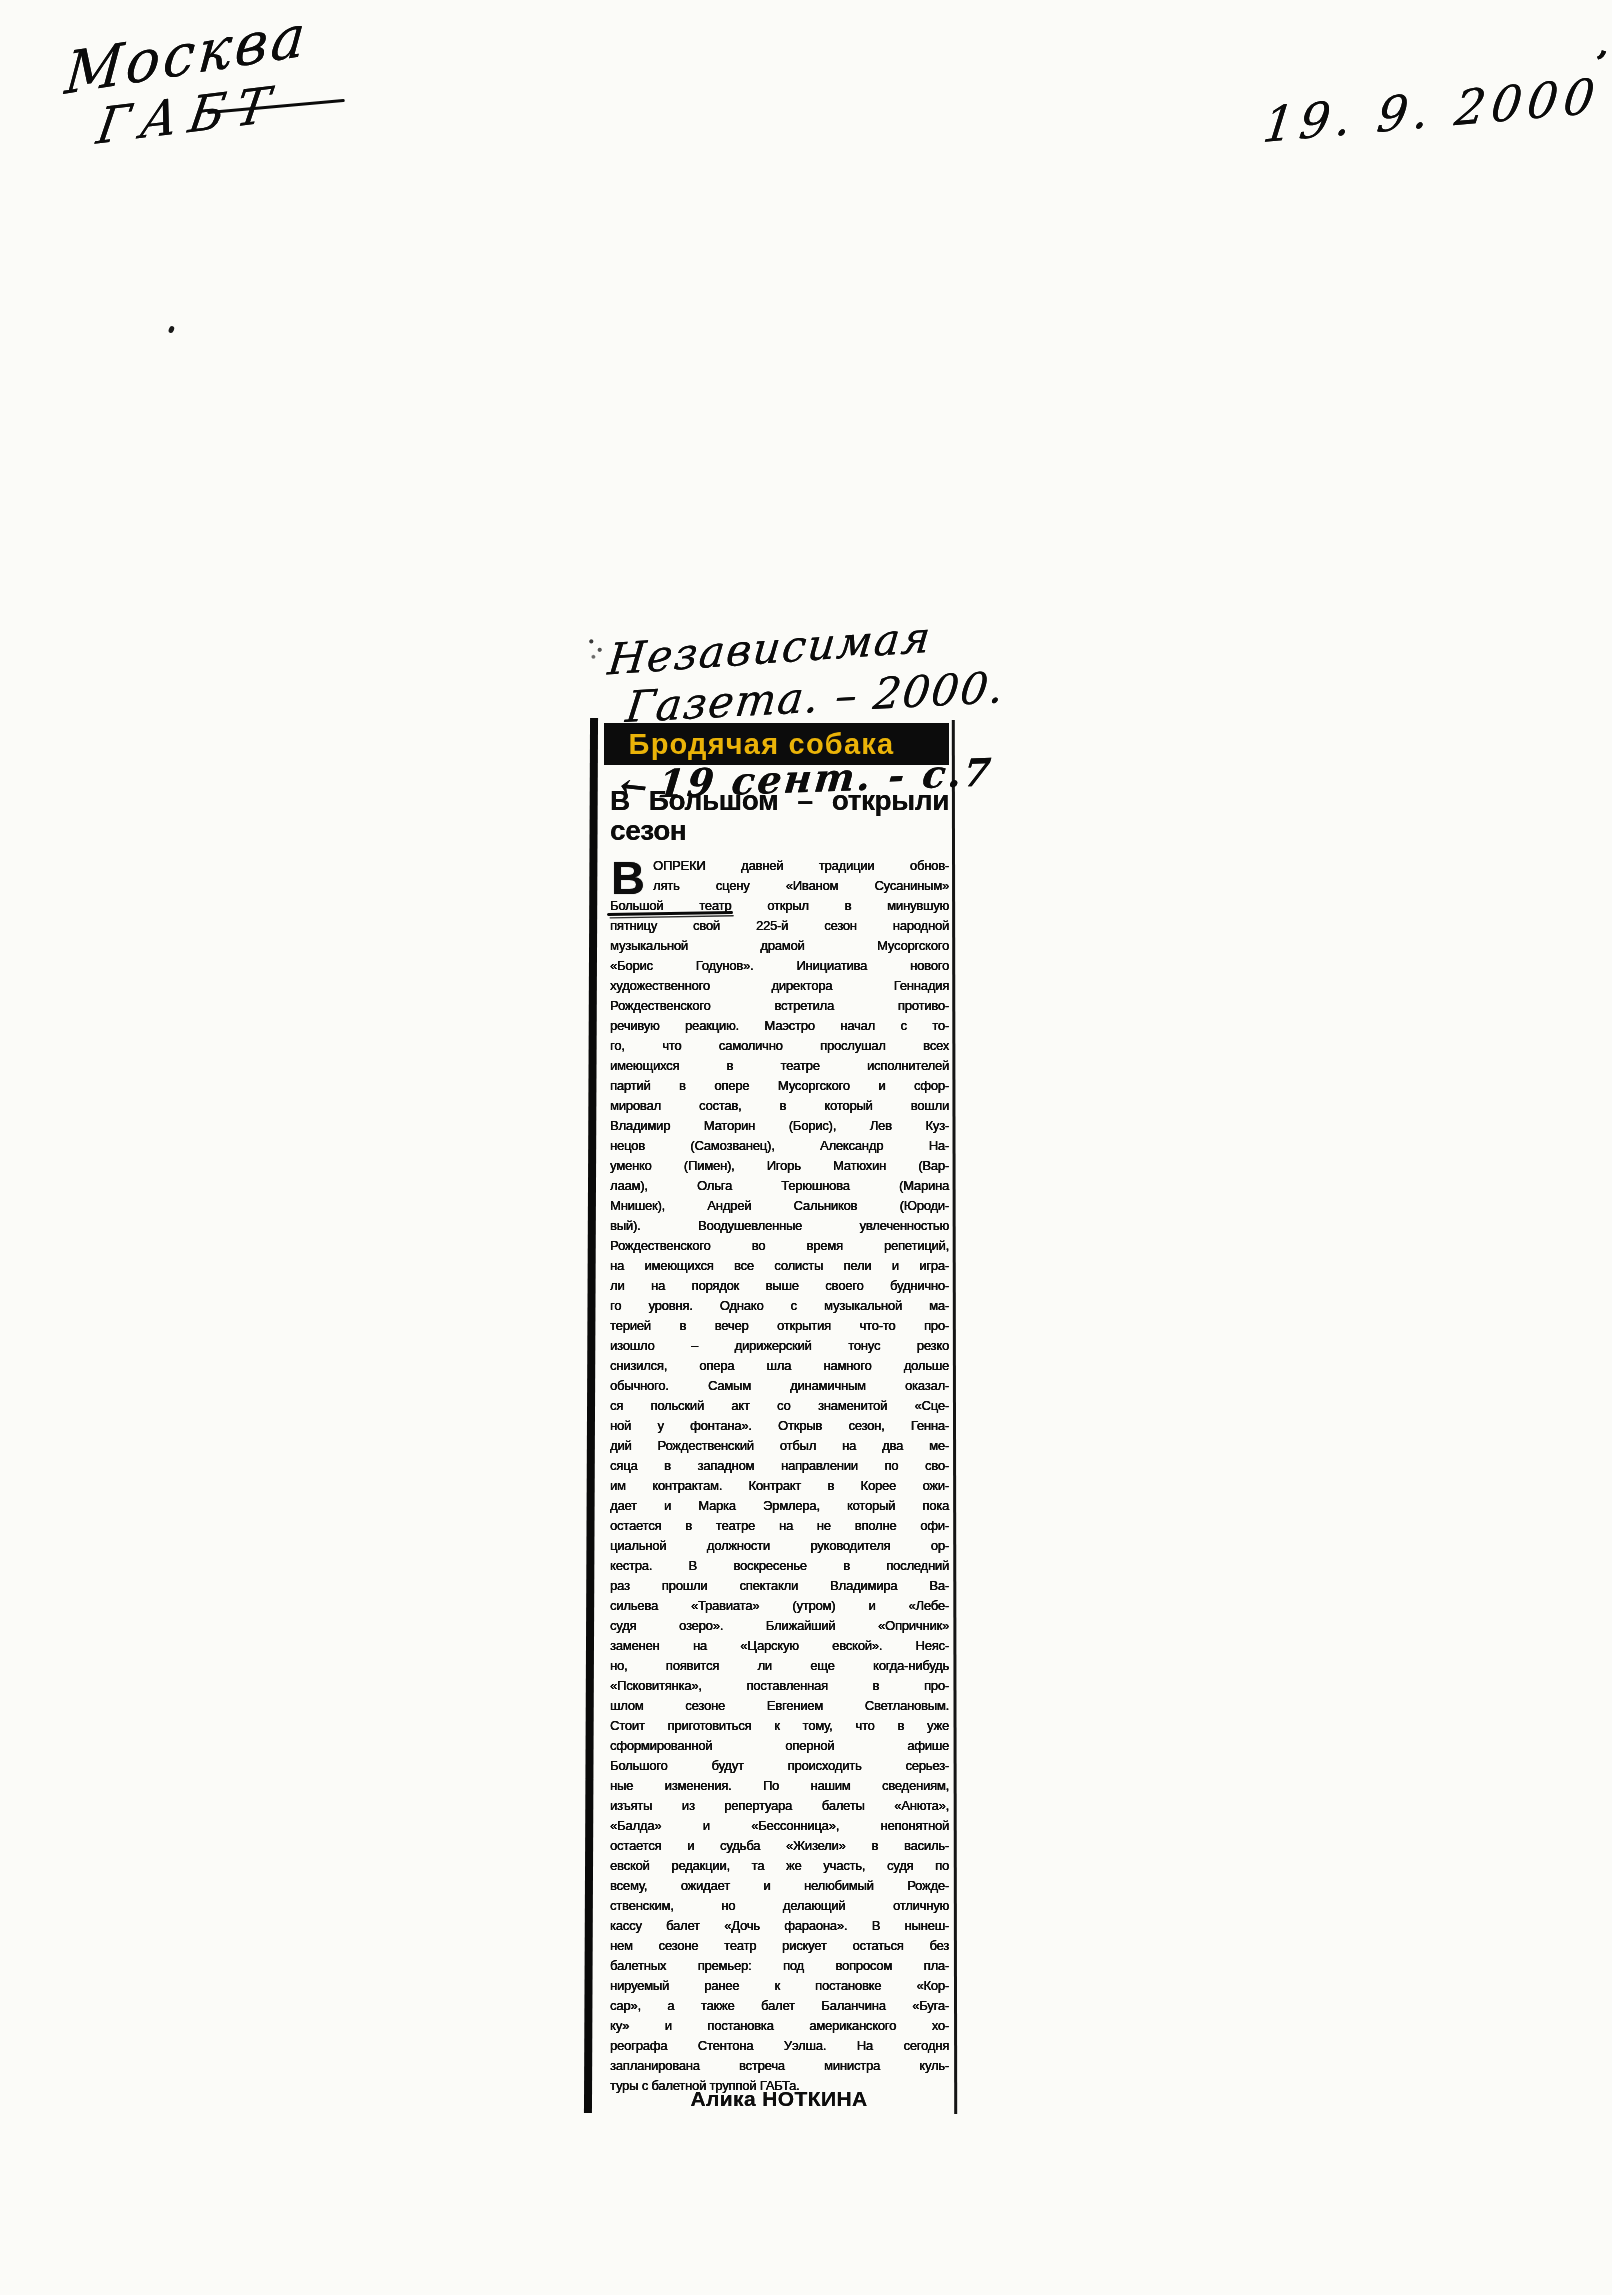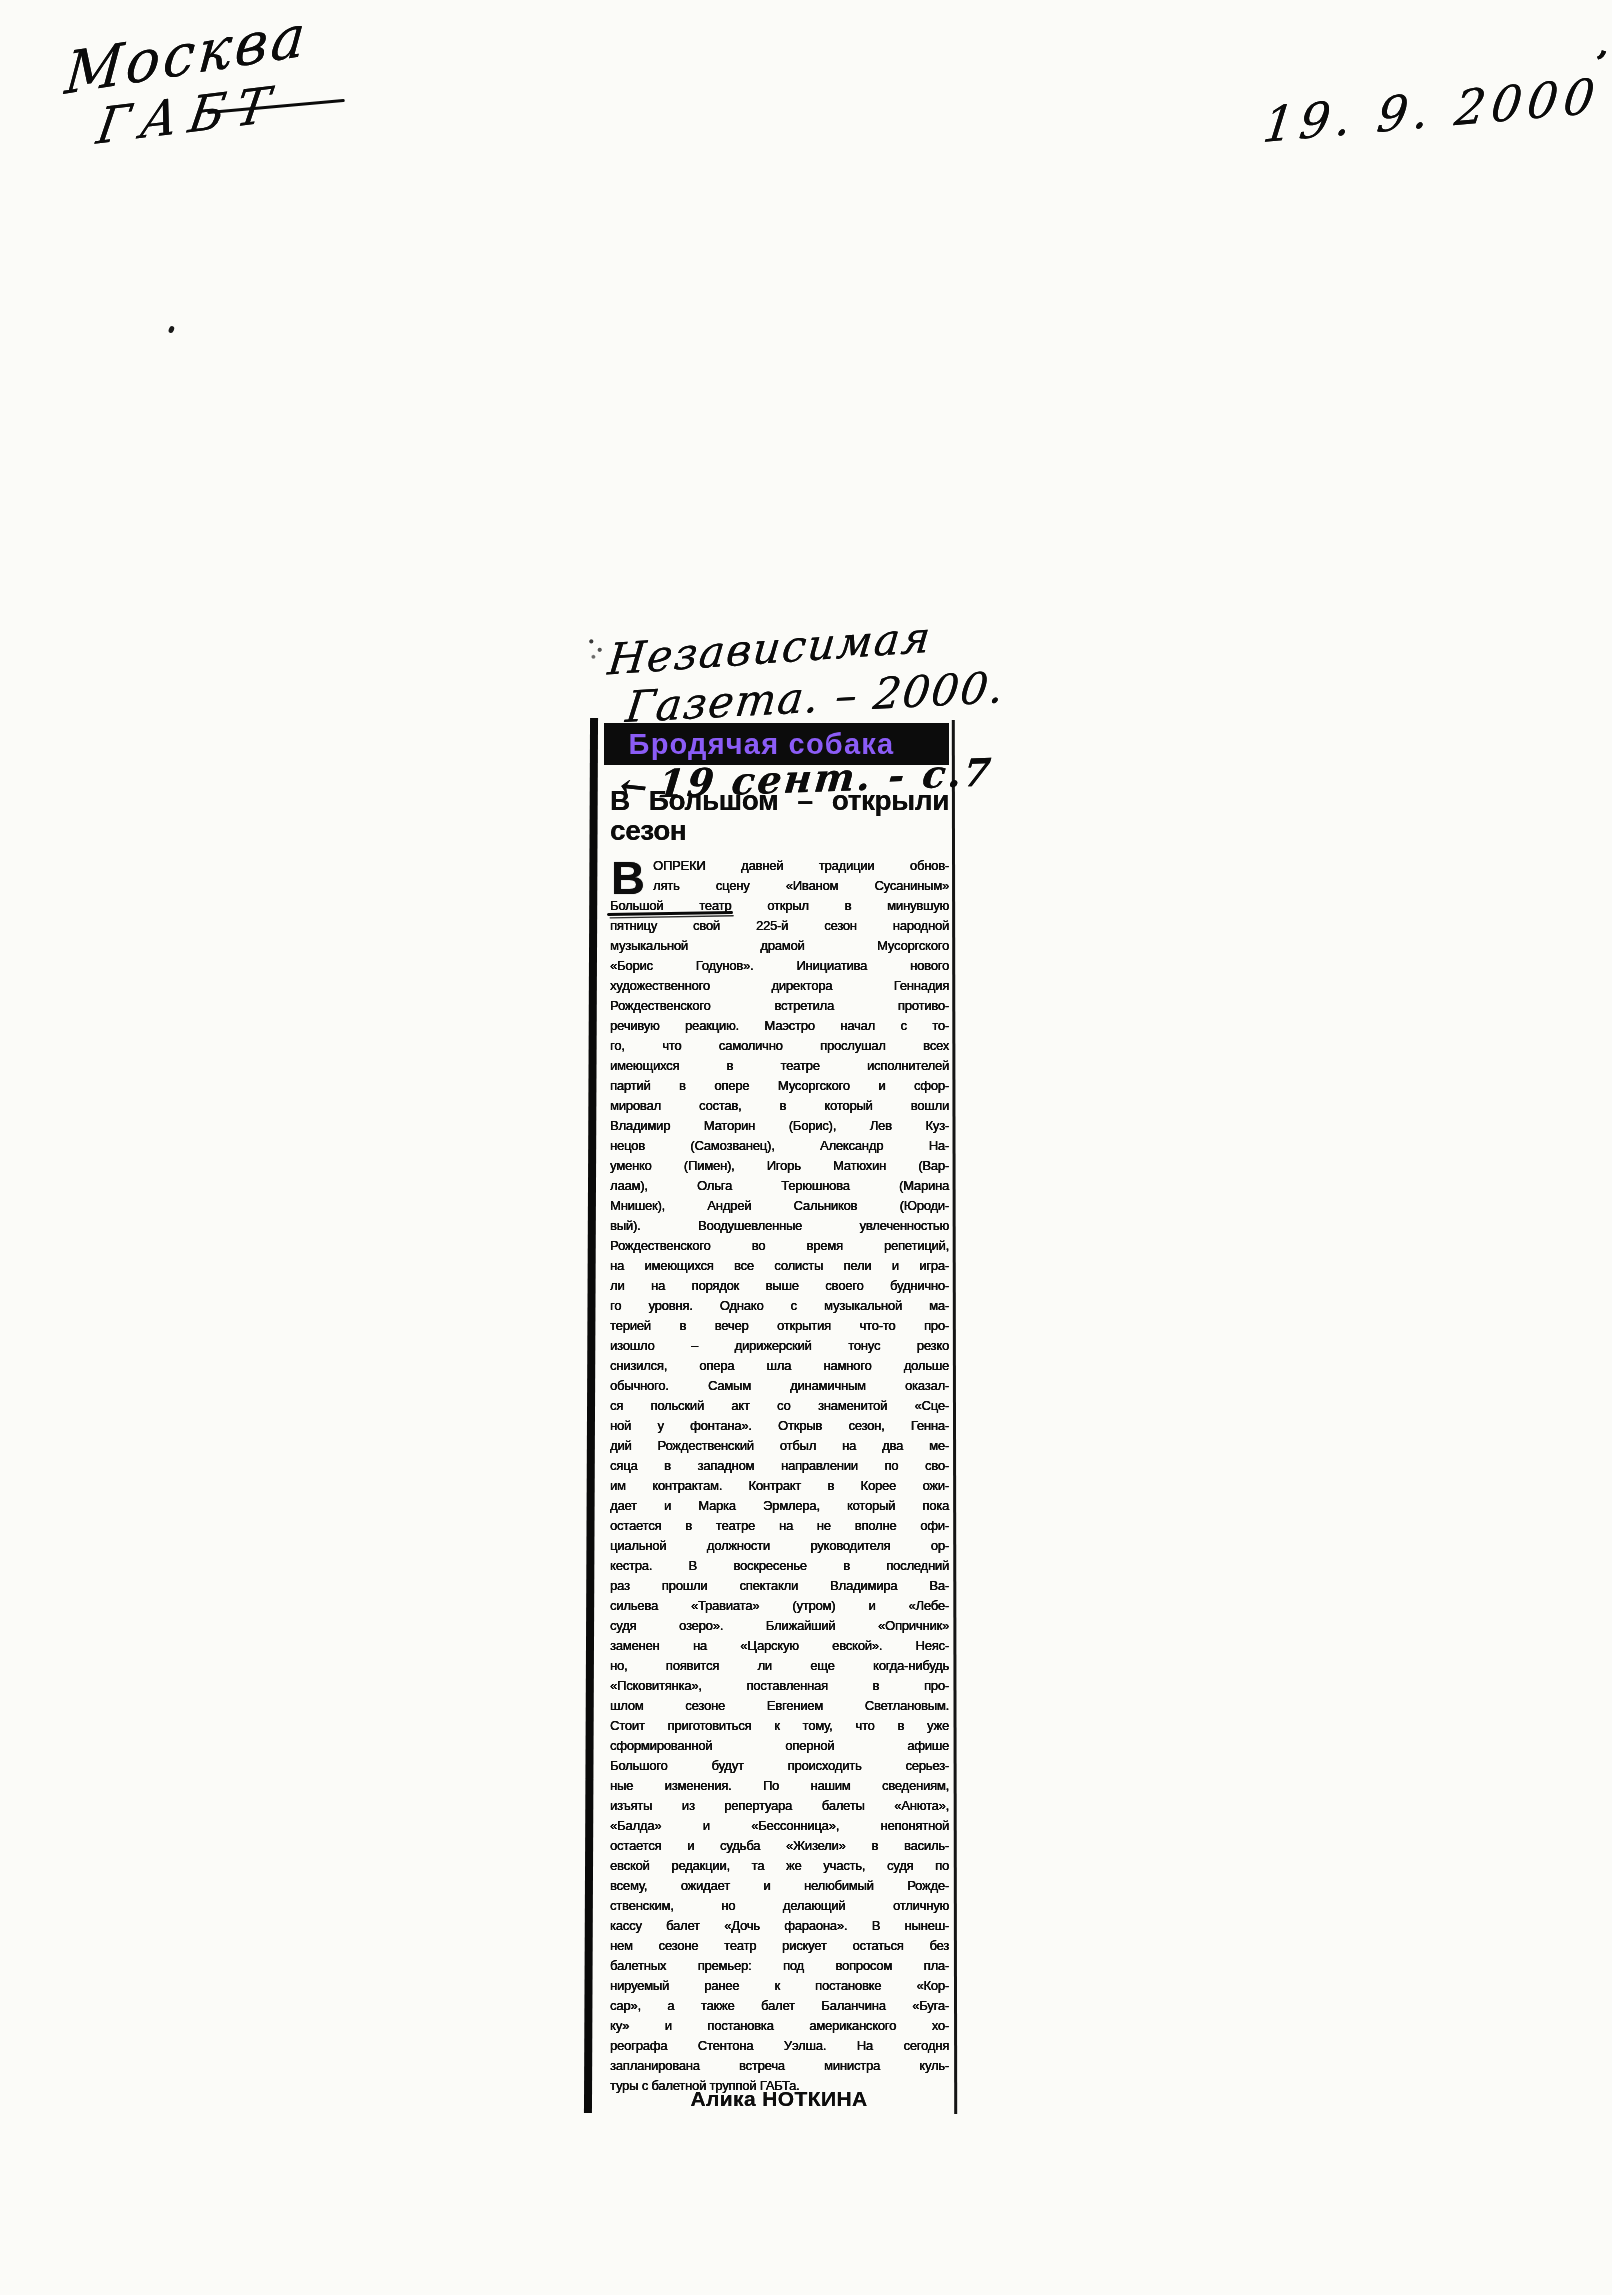--- a/index.html
+++ b/index.html
@@ -38,21 +38,21 @@
       radial-gradient(circle at 70% 60%, rgba(10,10,10,.7) 0 1.6px, transparent 2.5px),
       radial-gradient(circle at 40% 85%, rgba(10,10,10,.6) 0 1.2px, transparent 2.5px);
       border-radius:0; }
 
   
   .left-rule  { position:absolute; left:587px; top:718px; width:8.2px; height:1395px; background:#0a0a0a; transform:rotate(0.25deg); }
   .right-rule { position:absolute; left:953px; top:720px; width:2.5px;  height:1394px; background:#151515; transform:rotate(-0.1deg); }
 
   .rubric-bar {
     position:absolute; left:604px; top:723px; width:345px; height:42px;
-    background:#0c0c0c; color:#8b5cf6;
+    background:#0c0c0c; color:#eab308;
     display:flex; align-items:center; padding-left:24.6px;
     font-size:29px; font-weight:bold; letter-spacing:1.2px;
   }
 
   .headline {
     position:absolute; left:610px; top:786px; width:339px;
     font-size:28px; font-weight:bold; line-height:30px; letter-spacing:-0.4px;
     color:#0c0c0c; text-shadow:0 0 0.6px #0c0c0c;
   }
   .headline .hl1 { text-align:justify; text-align-last:justify; }

